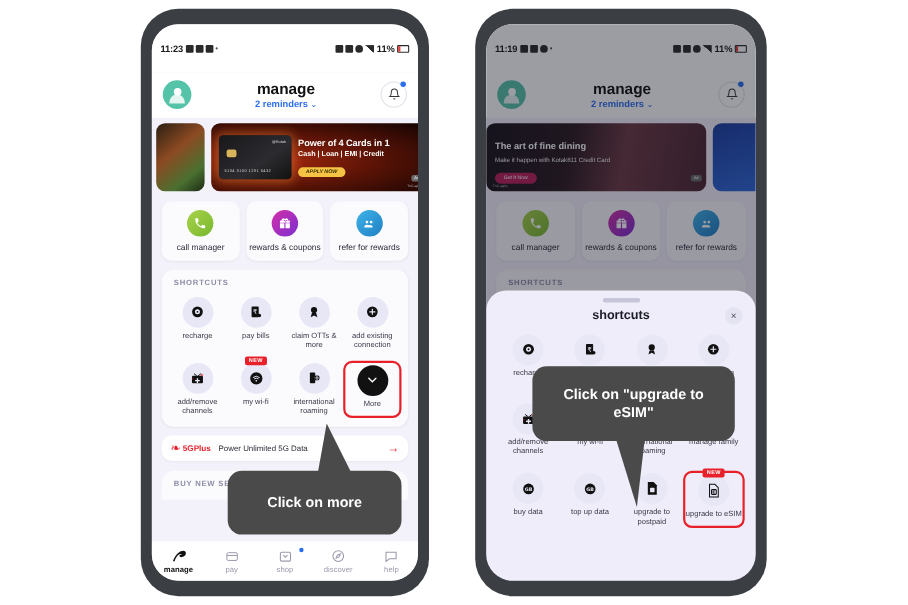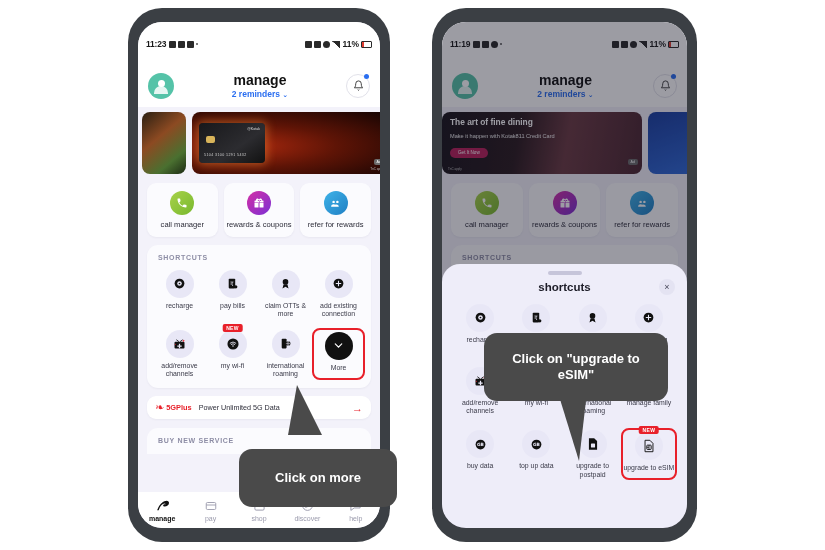--- a/index.html
+++ b/index.html
@@ -127,21 +127,21 @@
   .sheet-x{position:absolute;right:4px;top:-2px;width:16px;height:16px;border-radius:50%;
            background:#e4e3f2;display:flex;align-items:center;justify-content:center;
            font-size:9px;color:#4a4a5c;}
   .sheet-grid{display:grid;grid-template-columns:repeat(4,1fr);row-gap:11px;padding:0 2px;}
 
   
   .tip{position:absolute;background:#4a4a4a;color:#fff;border-radius:13px;
        display:flex;align-items:center;justify-content:center;text-align:center;
        font-size:13px;font-weight:700;line-height:1.25;z-index:20;padding:6px 10px;}
   .tip-tail{position:absolute;width:0;height:0;z-index:19;}
-  #tip-left{left:207px;top:449px;width:138px;height:46px;margin-left:32px;}
+  #tip-left{left:207px;top:428px;width:138px;height:46px;}
   #tail-left{left:288px;top:385px;border-left:9px solid transparent;
              border-right:25px solid transparent;border-bottom:50px solid #4a4a4a;}
   #tip-right{left:484px;top:333px;width:164px;height:56px;}
   #tail-right{left:555px;top:383px;border-left:24px solid transparent;
               border-right:9px solid transparent;border-top:78px solid #4a4a4a;}
 
   svg{display:block;}
 </style>
 </head>
 <body>
@@ -189,20 +189,25 @@
     </div>
 
     <div class="banners">
       <div class="bn bn-a"></div>
       <div class="bn bn-b">
         <div class="card-img">
           <div class="chip"></div>
           <div class="brand">@Kotak</div>
           <div class="num">5104  3100  1291  5432</div>
         </div>
+        <div class="bn-txt">
+          <div class="bn-h">Power of 4 Cards in 1</div>
+          <div class="bn-s">Cash | Loan | EMI | Credit</div>
+          <div class="bn-cta">APPLY NOW</div>
+        </div>
         <div class="bn-ad">Ad</div>
         <div class="bn-adl">TnC apply</div>
       </div>
 
     </div>
 
     <div class="tiles">
       <div class="tile">
         <div class="tile-ic ic-green">
           <svg width="12" height="12" viewBox="0 0 24 24" fill="#fff">
@@ -425,21 +430,21 @@
         <svg width="11" height="11" viewBox="0 0 24 24" fill="none" stroke="#333" stroke-width="2">
           <path d="M18 8a6 6 0 10-12 0c0 7-3 9-3 9h18s-3-2-3-9"></path>
             <path d="M13.7 21a2 2 0 01-3.4 0"></path>
         </svg>
         <span class="badge"></span>
       </div>
     </div>
 
     <div class="banners">
       <div class="bn bn-b" style="width:200px;background:linear-gradient(100deg,#18141a 0%,#2a1a1e 38%,#6b3a42 62%,#4a2630 100%);display:block;position:relative;">
-        <div style="padding:6px 8px;color:#fff;width:60%;">
+        <div style="padding:16px 8px;color:#fff;width:60%;">
           <div style="font-size:8.4px;font-weight:700;line-height:1.15;">The art of fine dining</div>
           <div style="font-size:5.6px;margin-top:5px;line-height:1.35;opacity:.92;">Make it happen with Kotak811 Credit Card</div>
           <div style="margin-top:5px;display:inline-block;background:#b8205a;color:#fff;font-size:4.6px;padding:2.5px 8px;border-radius:9px;">Get It Now</div>
         </div>
         <div class="bn-ad">Ad</div>
         <div class="bn-adl" style="left:6px;right:auto;">TnC apply</div>
       </div>
       <div class="bn bn-c" style="width:48px;background:linear-gradient(160deg,#1a3fa0,#2f6ad8);"></div>
     </div>
 

